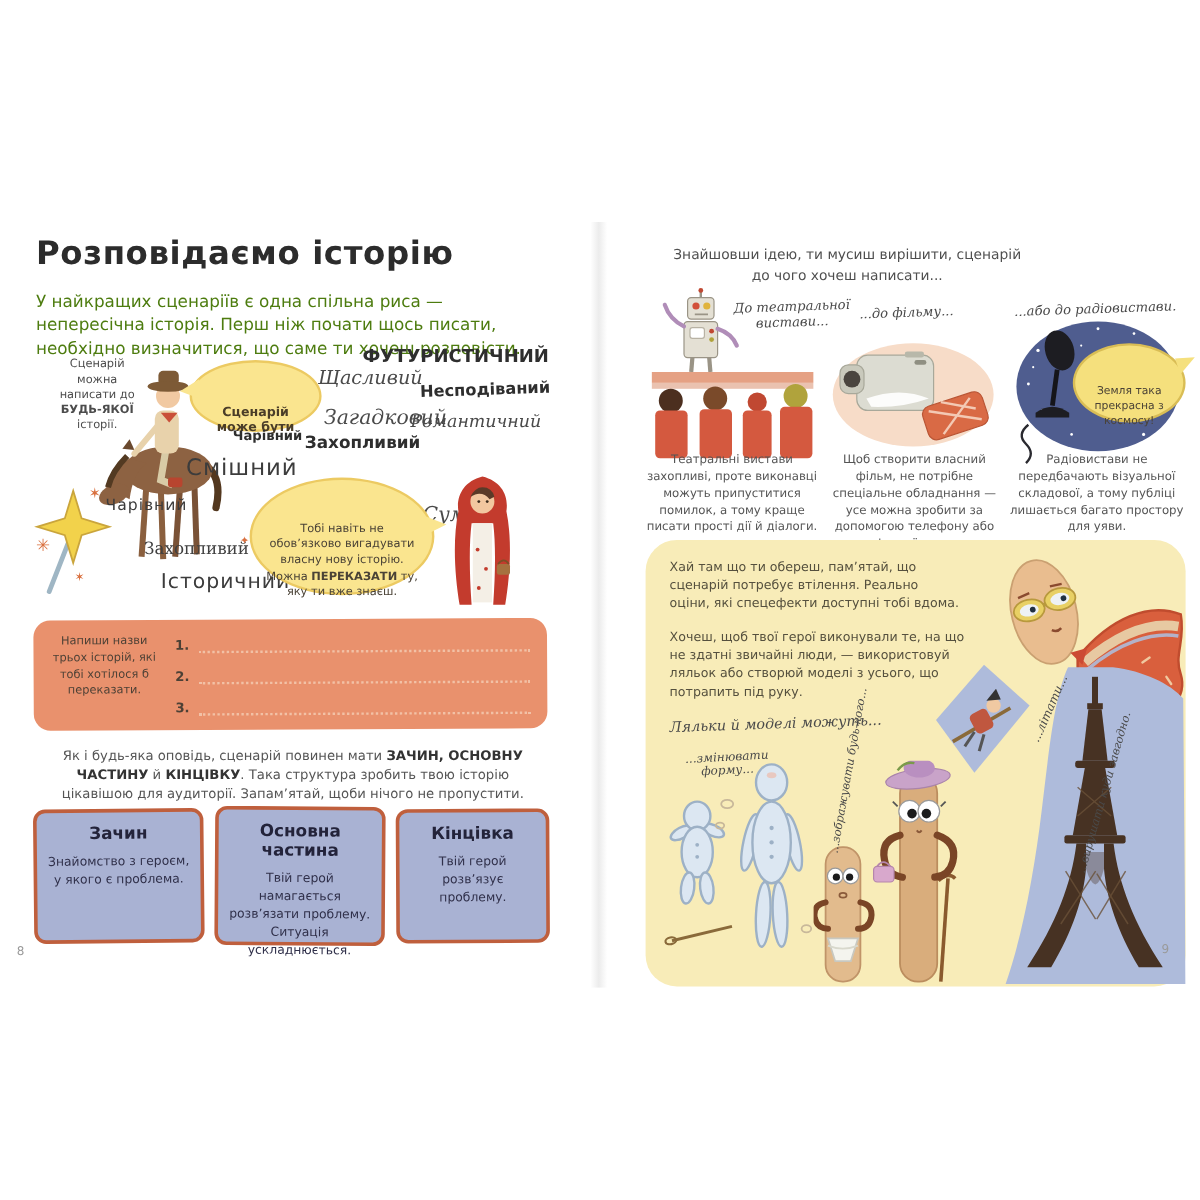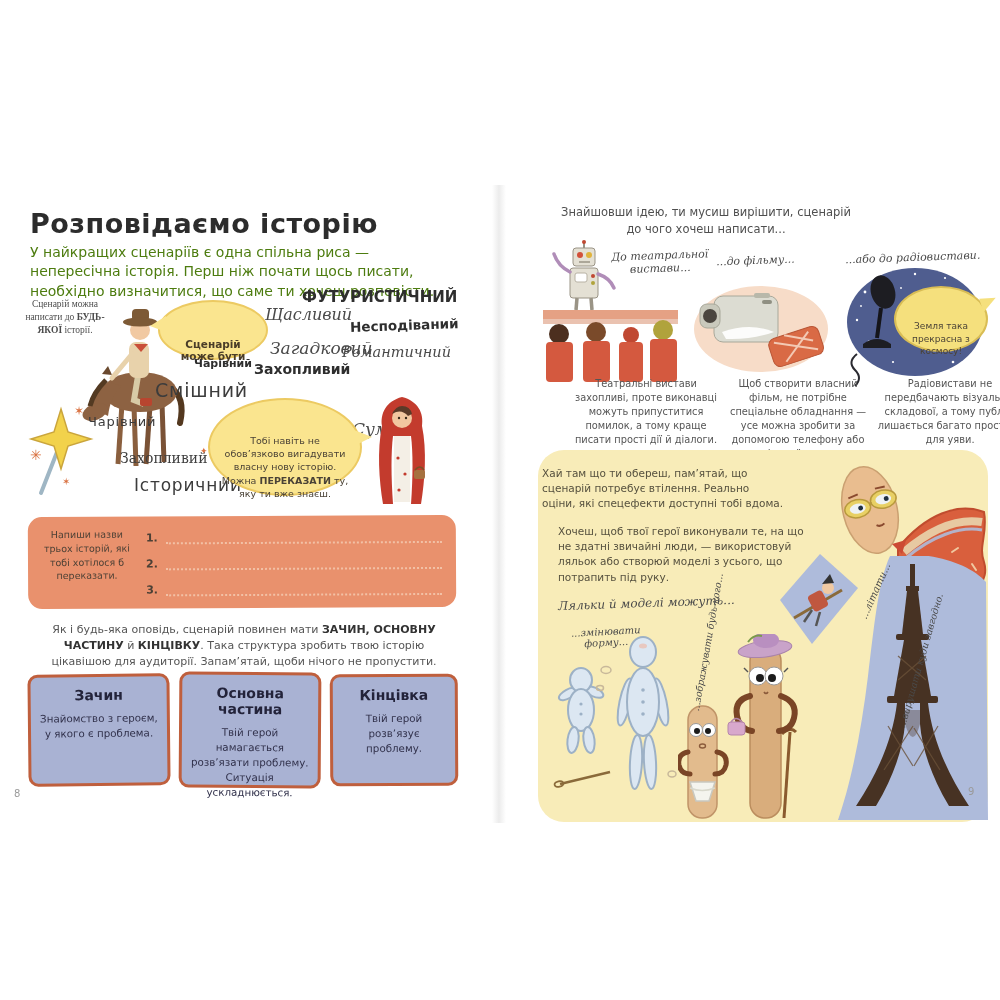--- a/index.html
+++ b/index.html
@@ -20,40 +20,40 @@
   .tail{width:0;height:0;position:absolute;}
   .activity-box{background:#e9916d;border-radius:14px;transform:rotate(-.3deg);}
   .wline{position:absolute;display:flex;align-items:flex-end;}
   .wline .num{font-size:11px;color:#4c4035;font-weight:bold;margin-right:8px;}
   .wline .dots{flex:1;border-bottom:2px dotted #f2c1a6;height:14px;}
   .card{position:absolute;background:#a9b2d3;border:3px solid #bf5f3d;border-radius:10px;
         padding:10px 8px;box-sizing:border-box;text-align:center;}
   .card .ct{font-weight:bold;font-size:14px;color:#23233a;line-height:1.15;margin-bottom:8px;}
   .card .cb{font-size:10.3px;color:#30304a;line-height:1.45;}
   .pagenum{font-size:10px;color:#9a9a9a;}
-  .colbody{font-size:9.8px;line-height:1.42;color:#555;text-align:center;margin-left:36px;}
+  .colbody{font-size:9.8px;line-height:1.42;color:#555;text-align:center;}
   .yellow-panel{background:#f8ecb8;border-radius:26px;}
   .rot-label{transform-origin:0 0;white-space:nowrap;}
   .sparkle{color:#d9703f;font-size:12px;}
   .gutter{background:linear-gradient(90deg,rgba(0,0,0,0) 0%,rgba(120,120,120,.14) 50%,rgba(0,0,0,0) 100%);}
 </style>
 </head>
 <body>
 
 <div id="canvas">
 
   <div class="abs gutter" style="left:492px;top:185px;width:14px;height:638px;"></div>
 
   <div>
 
-    <div class="abs title" style="left:30px;top:208px;">Розповідаємо історію</div>
+    <div class="abs title" style="left:30px;top:196px;">Розповідаємо історію</div>
 
     <div class="abs body-text" style="left:30px;top:243px;width:432px;">У найкращих сценаріїв є одна спільна риса — непересічна історія. Перш ніж почати щось писати, необхідно визначитися, що саме ти хочеш розповісти.</div>
 
-    <div class="abs small-note center" style="left:24px;top:298px;width:82px;font-family:Liberation Serif, serif;"><span>Сценарій можна написати до </span><span class="bold">БУДЬ-ЯКОЇ</span><span> історії.</span></div>
+    <div class="abs small-note center" style="left:40px;top:298px;width:82px;"><span>Сценарій можна написати до </span><span class="bold">БУДЬ-ЯКОЇ</span><span> історії.</span></div>
 
     <svg class="abs" style="left:82px;top:292px;" width="115" height="190" viewBox="0 0 115 190">
       <path d="M88 95 q16 10 10 36" stroke="#53381f" stroke-width="6" fill="none" stroke-linecap="round"></path>
       <line x1="40" y1="112" x2="36" y2="172" stroke="#8a5f3e" stroke-width="5"></line>
       <line x1="52" y1="114" x2="54" y2="174" stroke="#8a5f3e" stroke-width="5"></line>
       <line x1="68" y1="114" x2="64" y2="172" stroke="#7a5236" stroke-width="5"></line>
       <line x1="80" y1="111" x2="82" y2="170" stroke="#7a5236" stroke-width="5"></line>
       <ellipse cx="58" cy="100" rx="37" ry="20" fill="#8d6242"></ellipse>
       <path d="M26 90 C16 96 8 106 6 114 L26 124 C28 110 32 100 40 94 Z" fill="#8d6242"></path>
       <ellipse cx="13" cy="120" rx="13" ry="8" transform="rotate(-22 13 120)" fill="#8d6242"></ellipse>
@@ -226,21 +226,21 @@
       <div class="inner" style="font-size:9px;line-height:1.4;color:#4a4236;padding:2px 8px;">Земля така прекрасна з космосу!</div>
       <div class="tail" style="right:-11px;top:8px;border-top:4px solid transparent;border-bottom:10px solid transparent;border-left:16px solid #f5e07d;transform:rotate(-18deg);"></div>
     </div>
 
     <div class="abs colbody" style="left:538px;top:377px;width:144px;">Театральні вистави захопливі, проте виконавці можуть припуститися помилок, а тому краще писати прості дії й діалоги.</div>
     <div class="abs colbody" style="left:688px;top:377px;width:148px;">Щоб створити власний фільм, не потрібне спеціальне обладнання — усе можна зробити за допомогою телефону або цифрової камери.</div>
     <div class="abs colbody" style="left:840px;top:377px;width:148px;">Радіовистави не передбачають візуальної складової, а тому публіці лишається багато простору для уяви.</div>
 
     <div class="abs yellow-panel" style="left:538px;top:450px;width:450px;height:372px;"></div>
 
-    <div class="abs" style="left:542px;top:466px;width:244px;font-size:10.5px;line-height:1.45;color:#55503e;">Хай там що ти обереш, пам’ятай, що сценарій потребує втілення. Реально оціни, які спецефекти доступні тобі вдома.</div>
+    <div class="abs" style="left:558px;top:466px;width:244px;font-size:10.5px;line-height:1.45;color:#55503e;">Хай там що ти обереш, пам’ятай, що сценарій потребує втілення. Реально оціни, які спецефекти доступні тобі вдома.</div>
     <div class="abs" style="left:558px;top:524px;width:252px;font-size:10.5px;line-height:1.45;color:#55503e;">Хочеш, щоб твої герої виконували те, на що не здатні звичайні люди, — використовуй ляльок або створюй моделі з усього, що потрапить під руку.</div>
     <div class="abs script" style="left:558px;top:596px;font-size:12px;transform:rotate(-2deg);">Ляльки й моделі можуть...</div>
     <div class="abs script center" style="left:568px;top:626px;width:76px;font-size:10px;transform:rotate(-3deg);">...змінювати форму...</div>
 
     <svg class="abs" style="left:772px;top:548px;" width="92" height="100" viewBox="0 0 92 100">
       <polygon points="8,52 48,6 86,40 40,96" fill="#aebbdb"></polygon>
       <line x1="22" y1="70" x2="70" y2="42" stroke="#8a6a3a" stroke-width="3"></line>
       <rect x="38" y="44" width="16" height="18" rx="4" transform="rotate(-28 46 53)" fill="#c0573f"></rect>
       <circle cx="56" cy="40" r="6" fill="#f0c9a2"></circle>
       <path d="M50 36 l8 -10 4 9 z" fill="#333333"></path>

